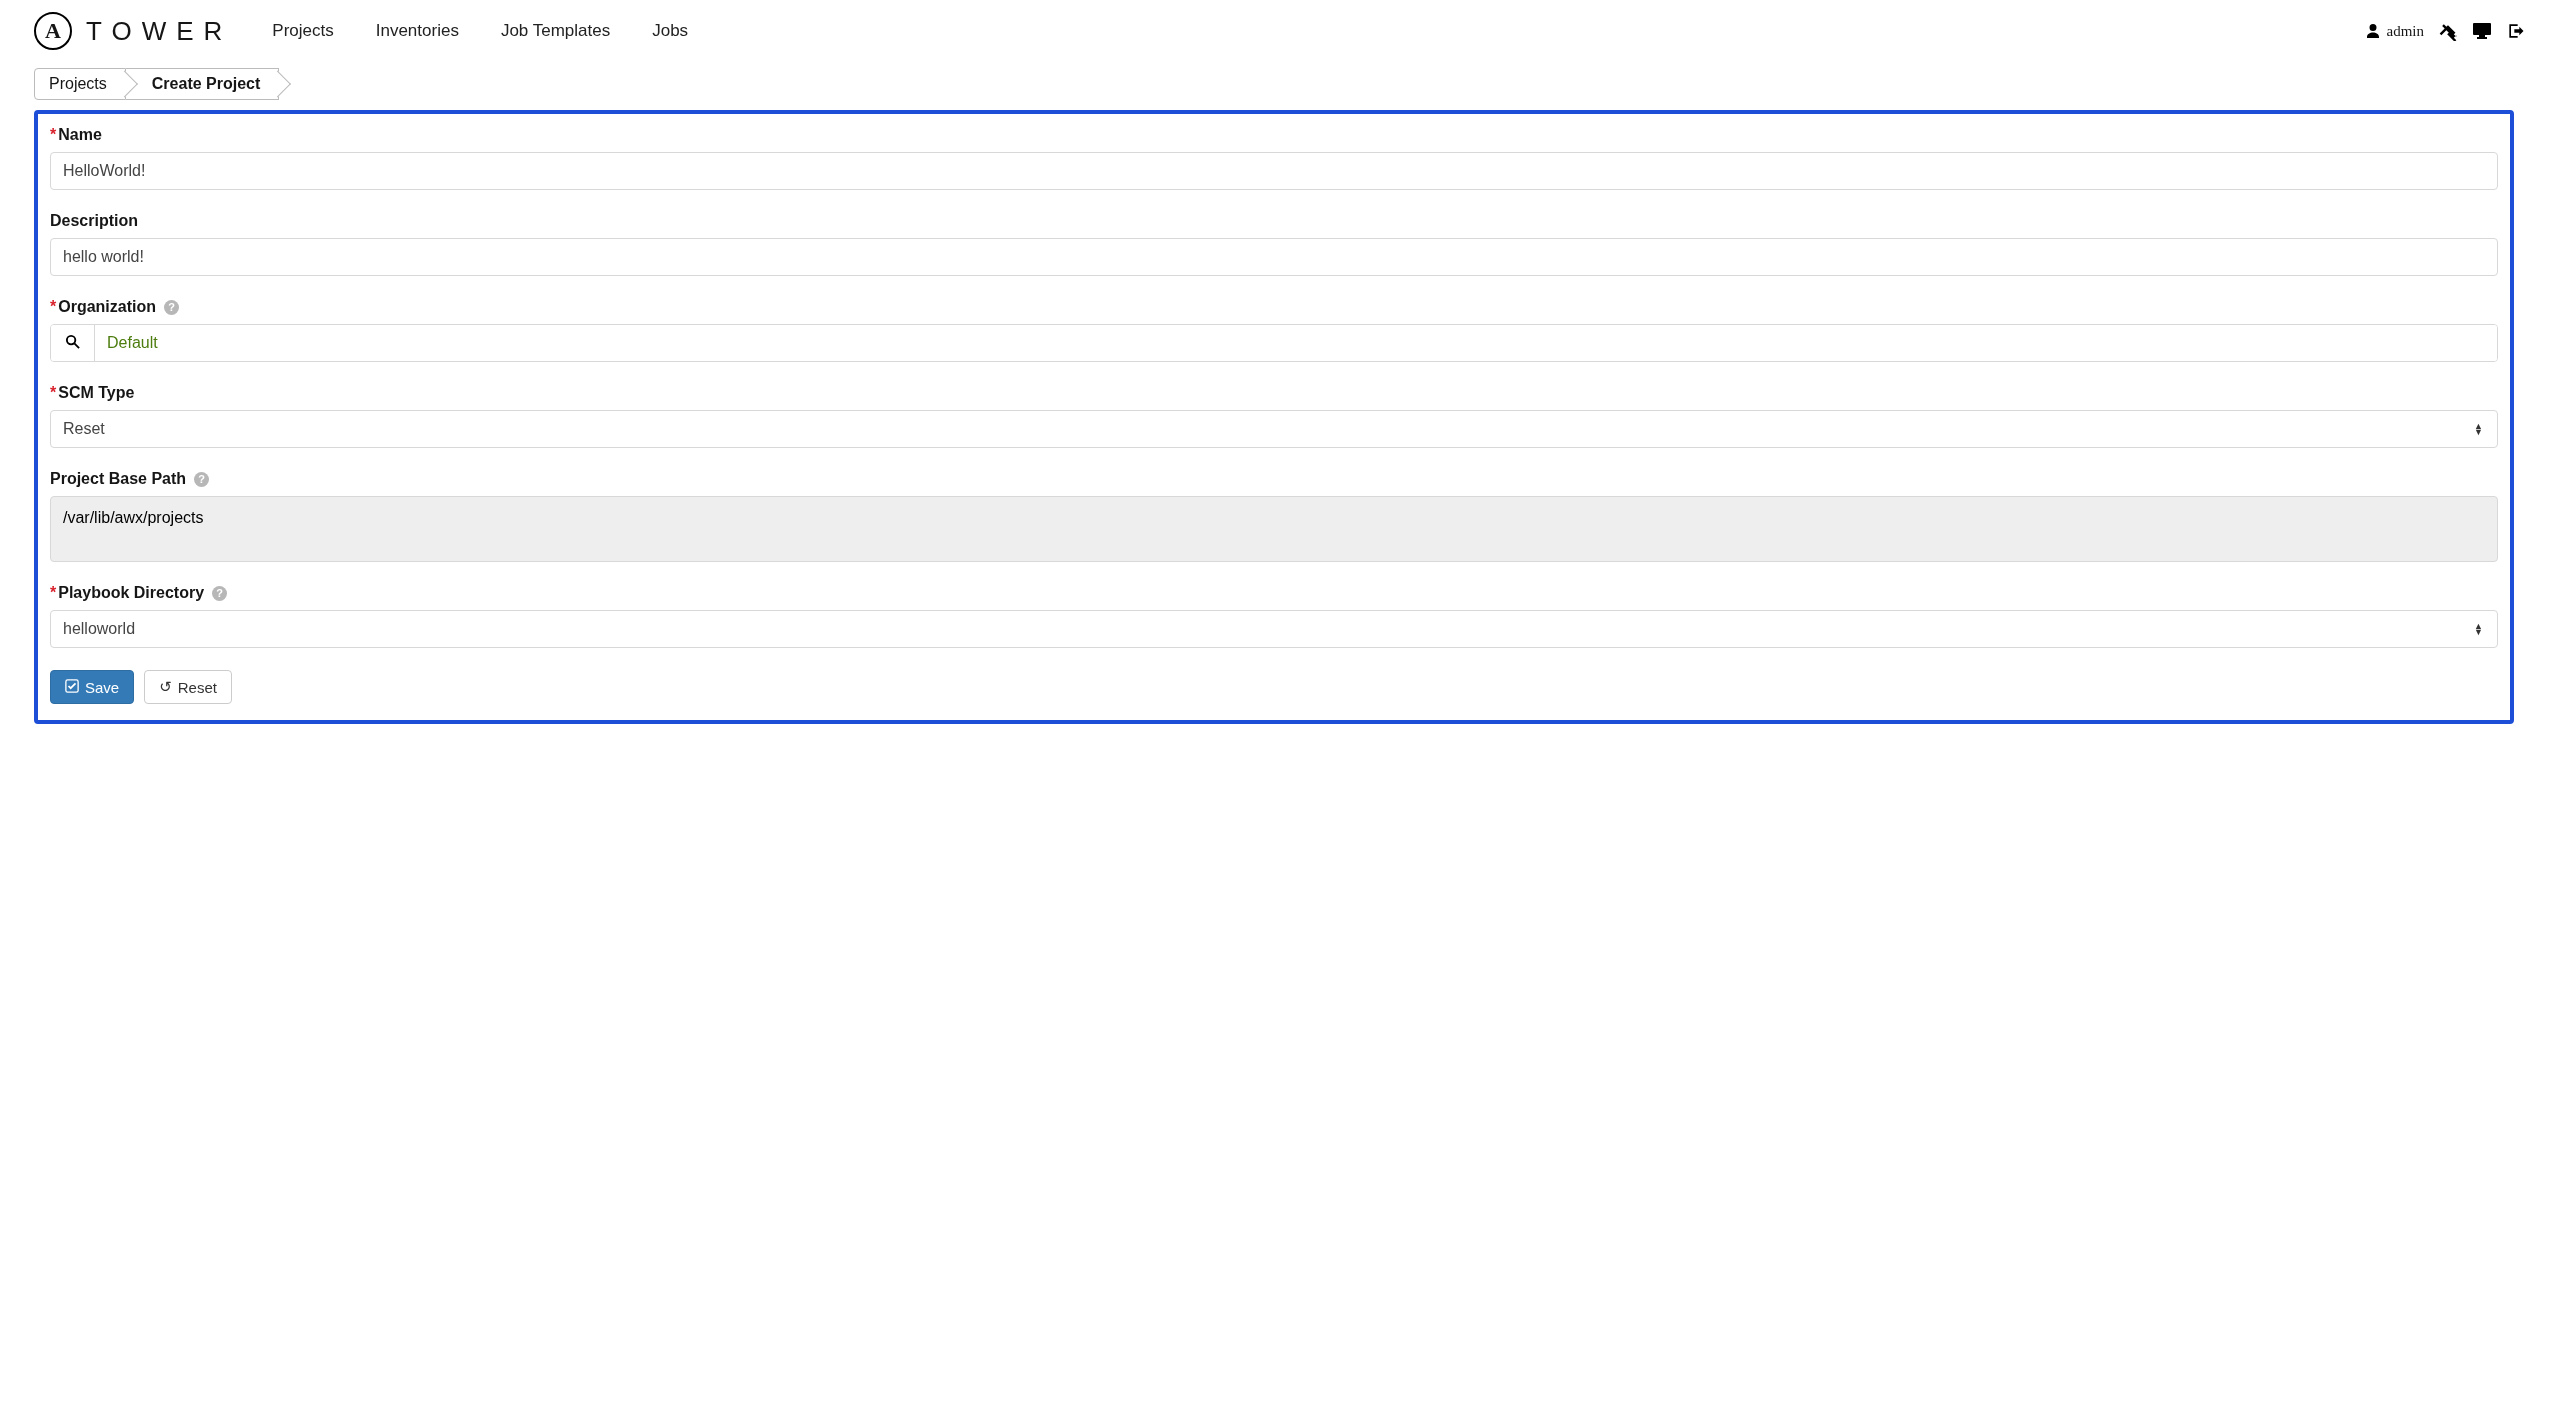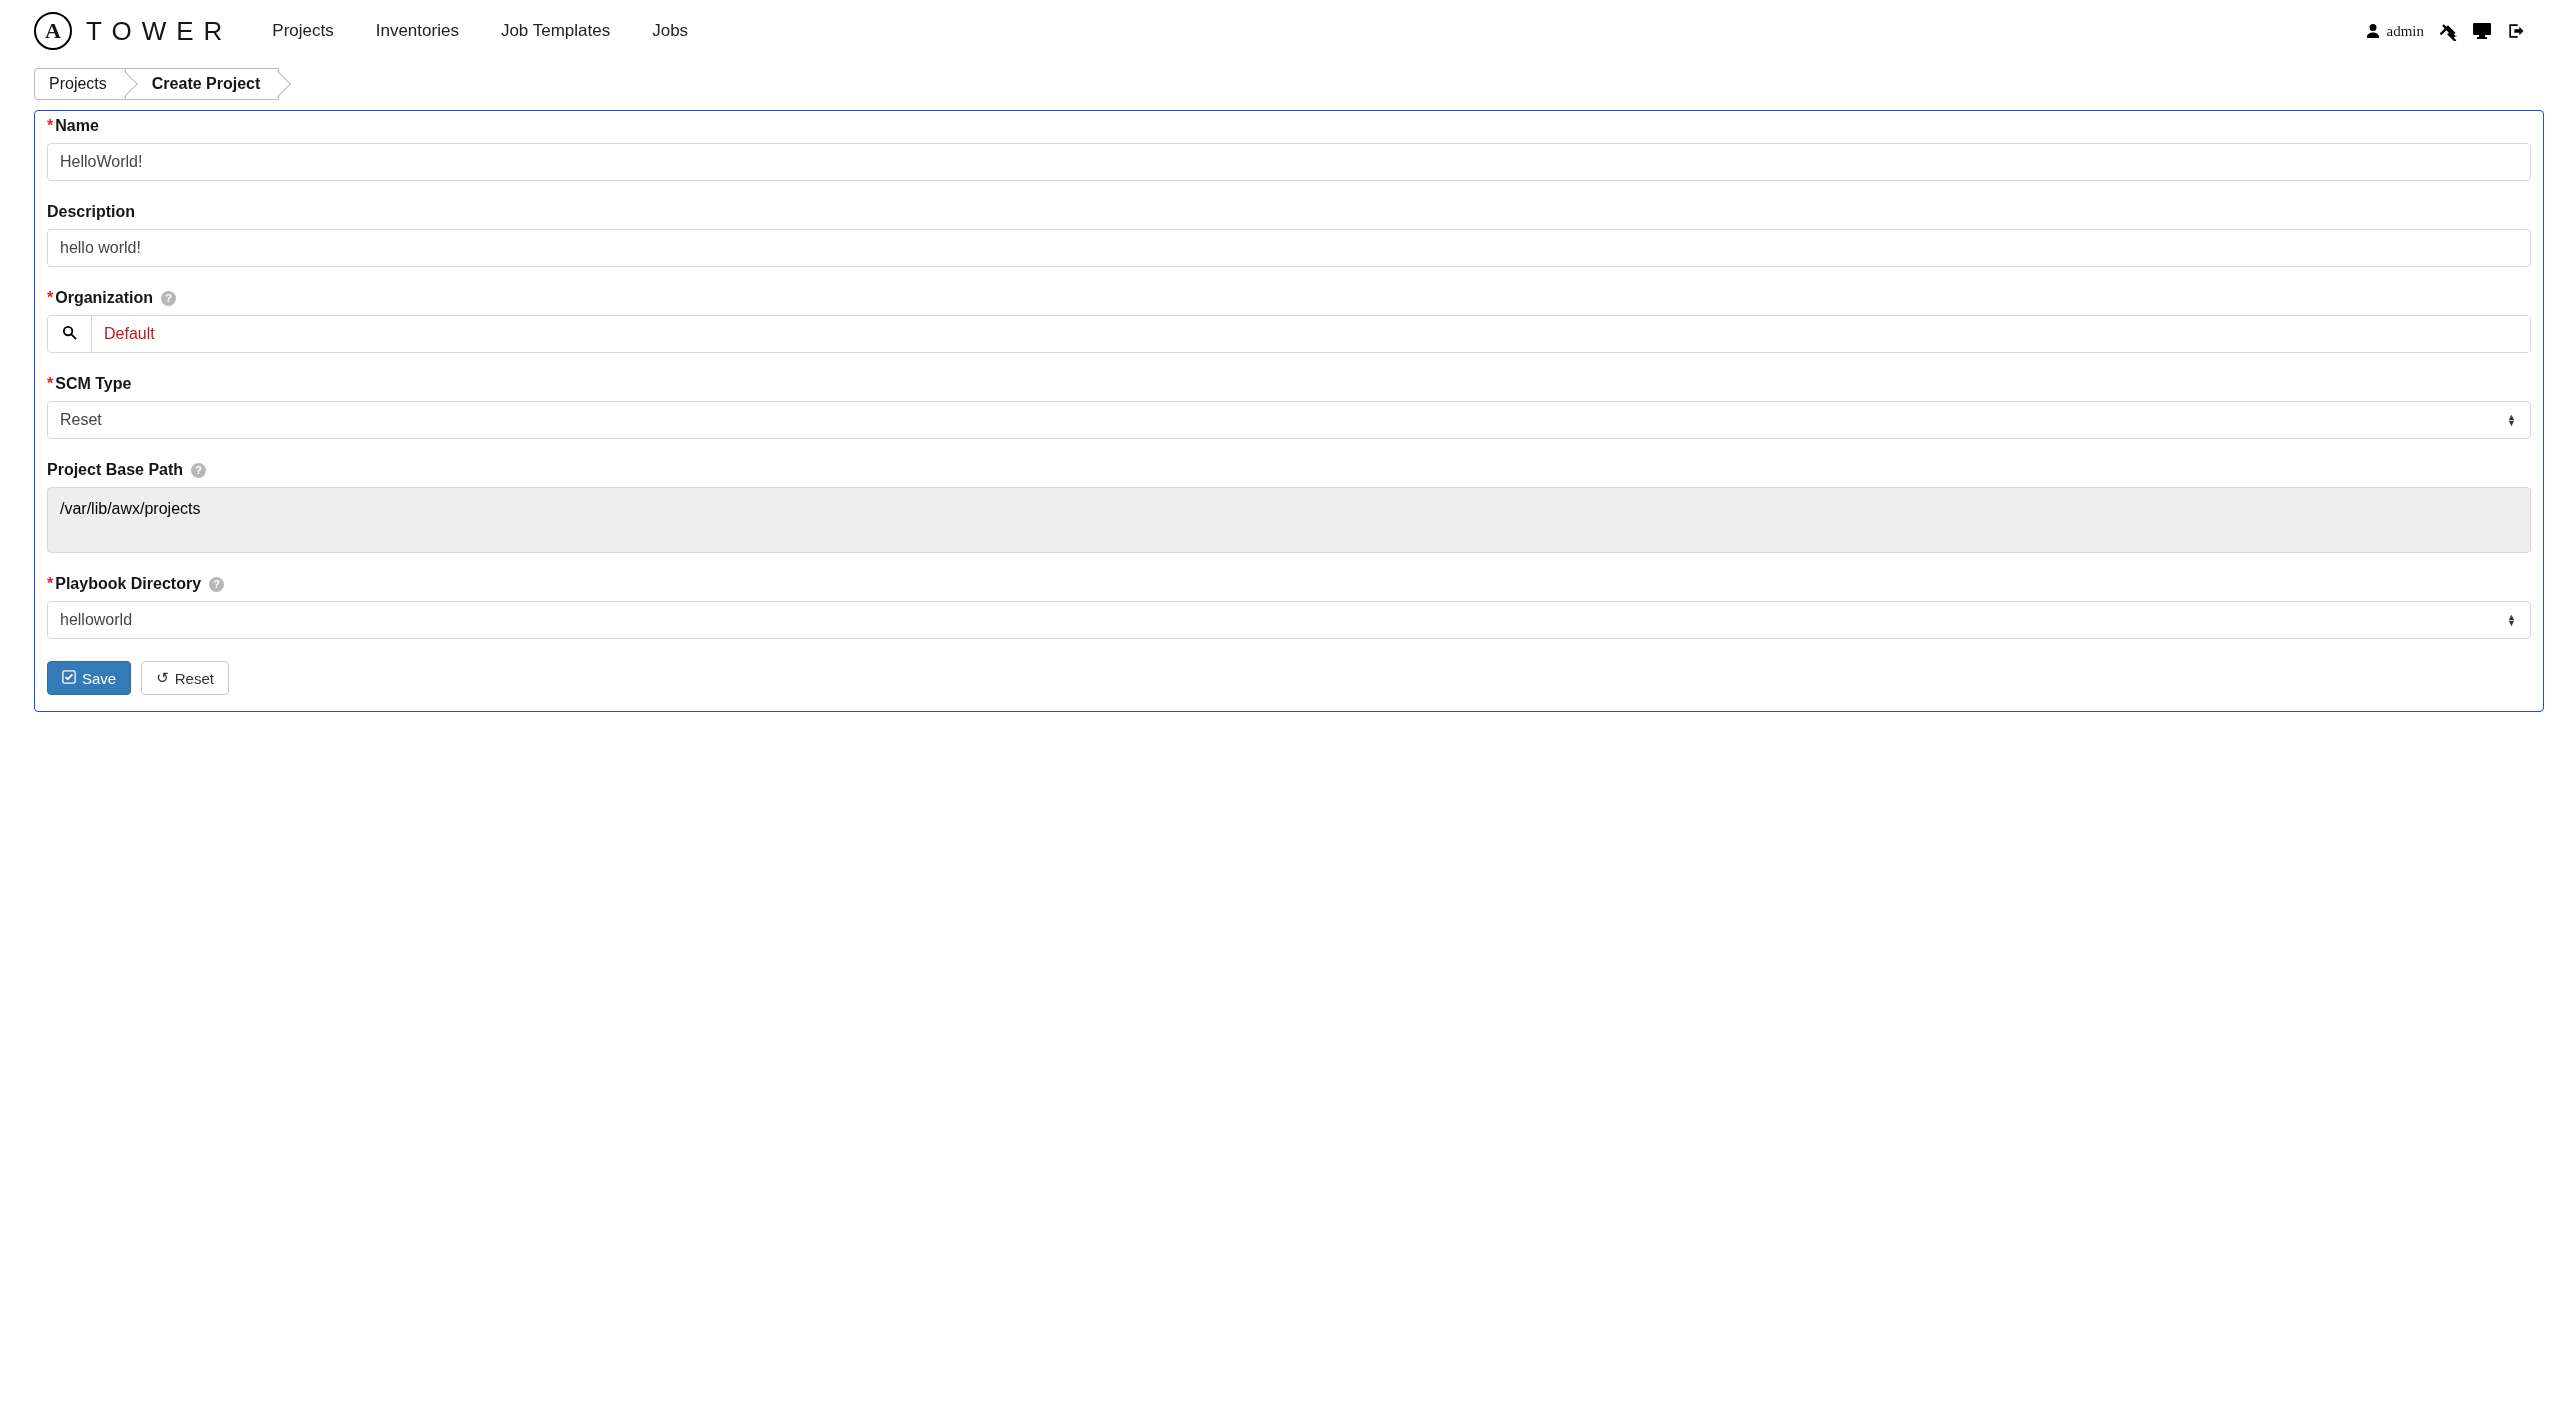--- a/index.html
+++ b/index.html
@@ -72,24 +72,24 @@
     transform: translateY(-50%) rotate(45deg);
     z-index: 1;
   }
   .crumb-seg span { position: relative; z-index: 2; }
   .crumb-seg.active { font-weight: 700; }
   .crumb-seg.active::after { }
   .crumb-seg + .crumb-seg { padding-left: 26px; }
 
   
   .panel {
-    margin: 0 16px 30px 34px;
-    border: 1px solid #1d4ed8;
+    margin: 0 46px 30px 34px;
+    border: 4px solid #1d4ed8;
     border-radius: 4px;
-    padding: 6px 12px 16px 12px;
+    padding: 12px 12px 16px 12px;
     background: #fff;
   }
   .field { margin-bottom: 22px; }
   .field-label {
     display: flex; align-items: center; gap: 8px;
     font-weight: 700; font-size: 16px;
     margin-bottom: 8px;
   }
   .asterisk { color: #d9232e; font-weight: 700; margin-right: 2px; }
   .help-icon {
@@ -112,21 +112,21 @@
 
   .lookup-wrap { display: flex; overflow: hidden; }
   .lookup-btn {
     width: 44px;
     border-right: 1px solid #d8d8d8;
     display: flex; align-items: center; justify-content: center;
     cursor: pointer;
     background: #fff;
   }
   .lookup-input {
-    flex: 1; border: none; padding: 9px 12px; font-size: 16px; color: #b91c1c;
+    flex: 1; border: none; padding: 9px 12px; font-size: 16px; color: #4d7c0f;
     background: #fff;
   }
 
   .select-input {
     display: flex; align-items: center; justify-content: space-between;
     padding: 9px 14px 9px 12px;
     cursor: pointer;
   }
   .select-sorters {
     display: flex; flex-direction: column; line-height: 6px; font-size: 9px;

